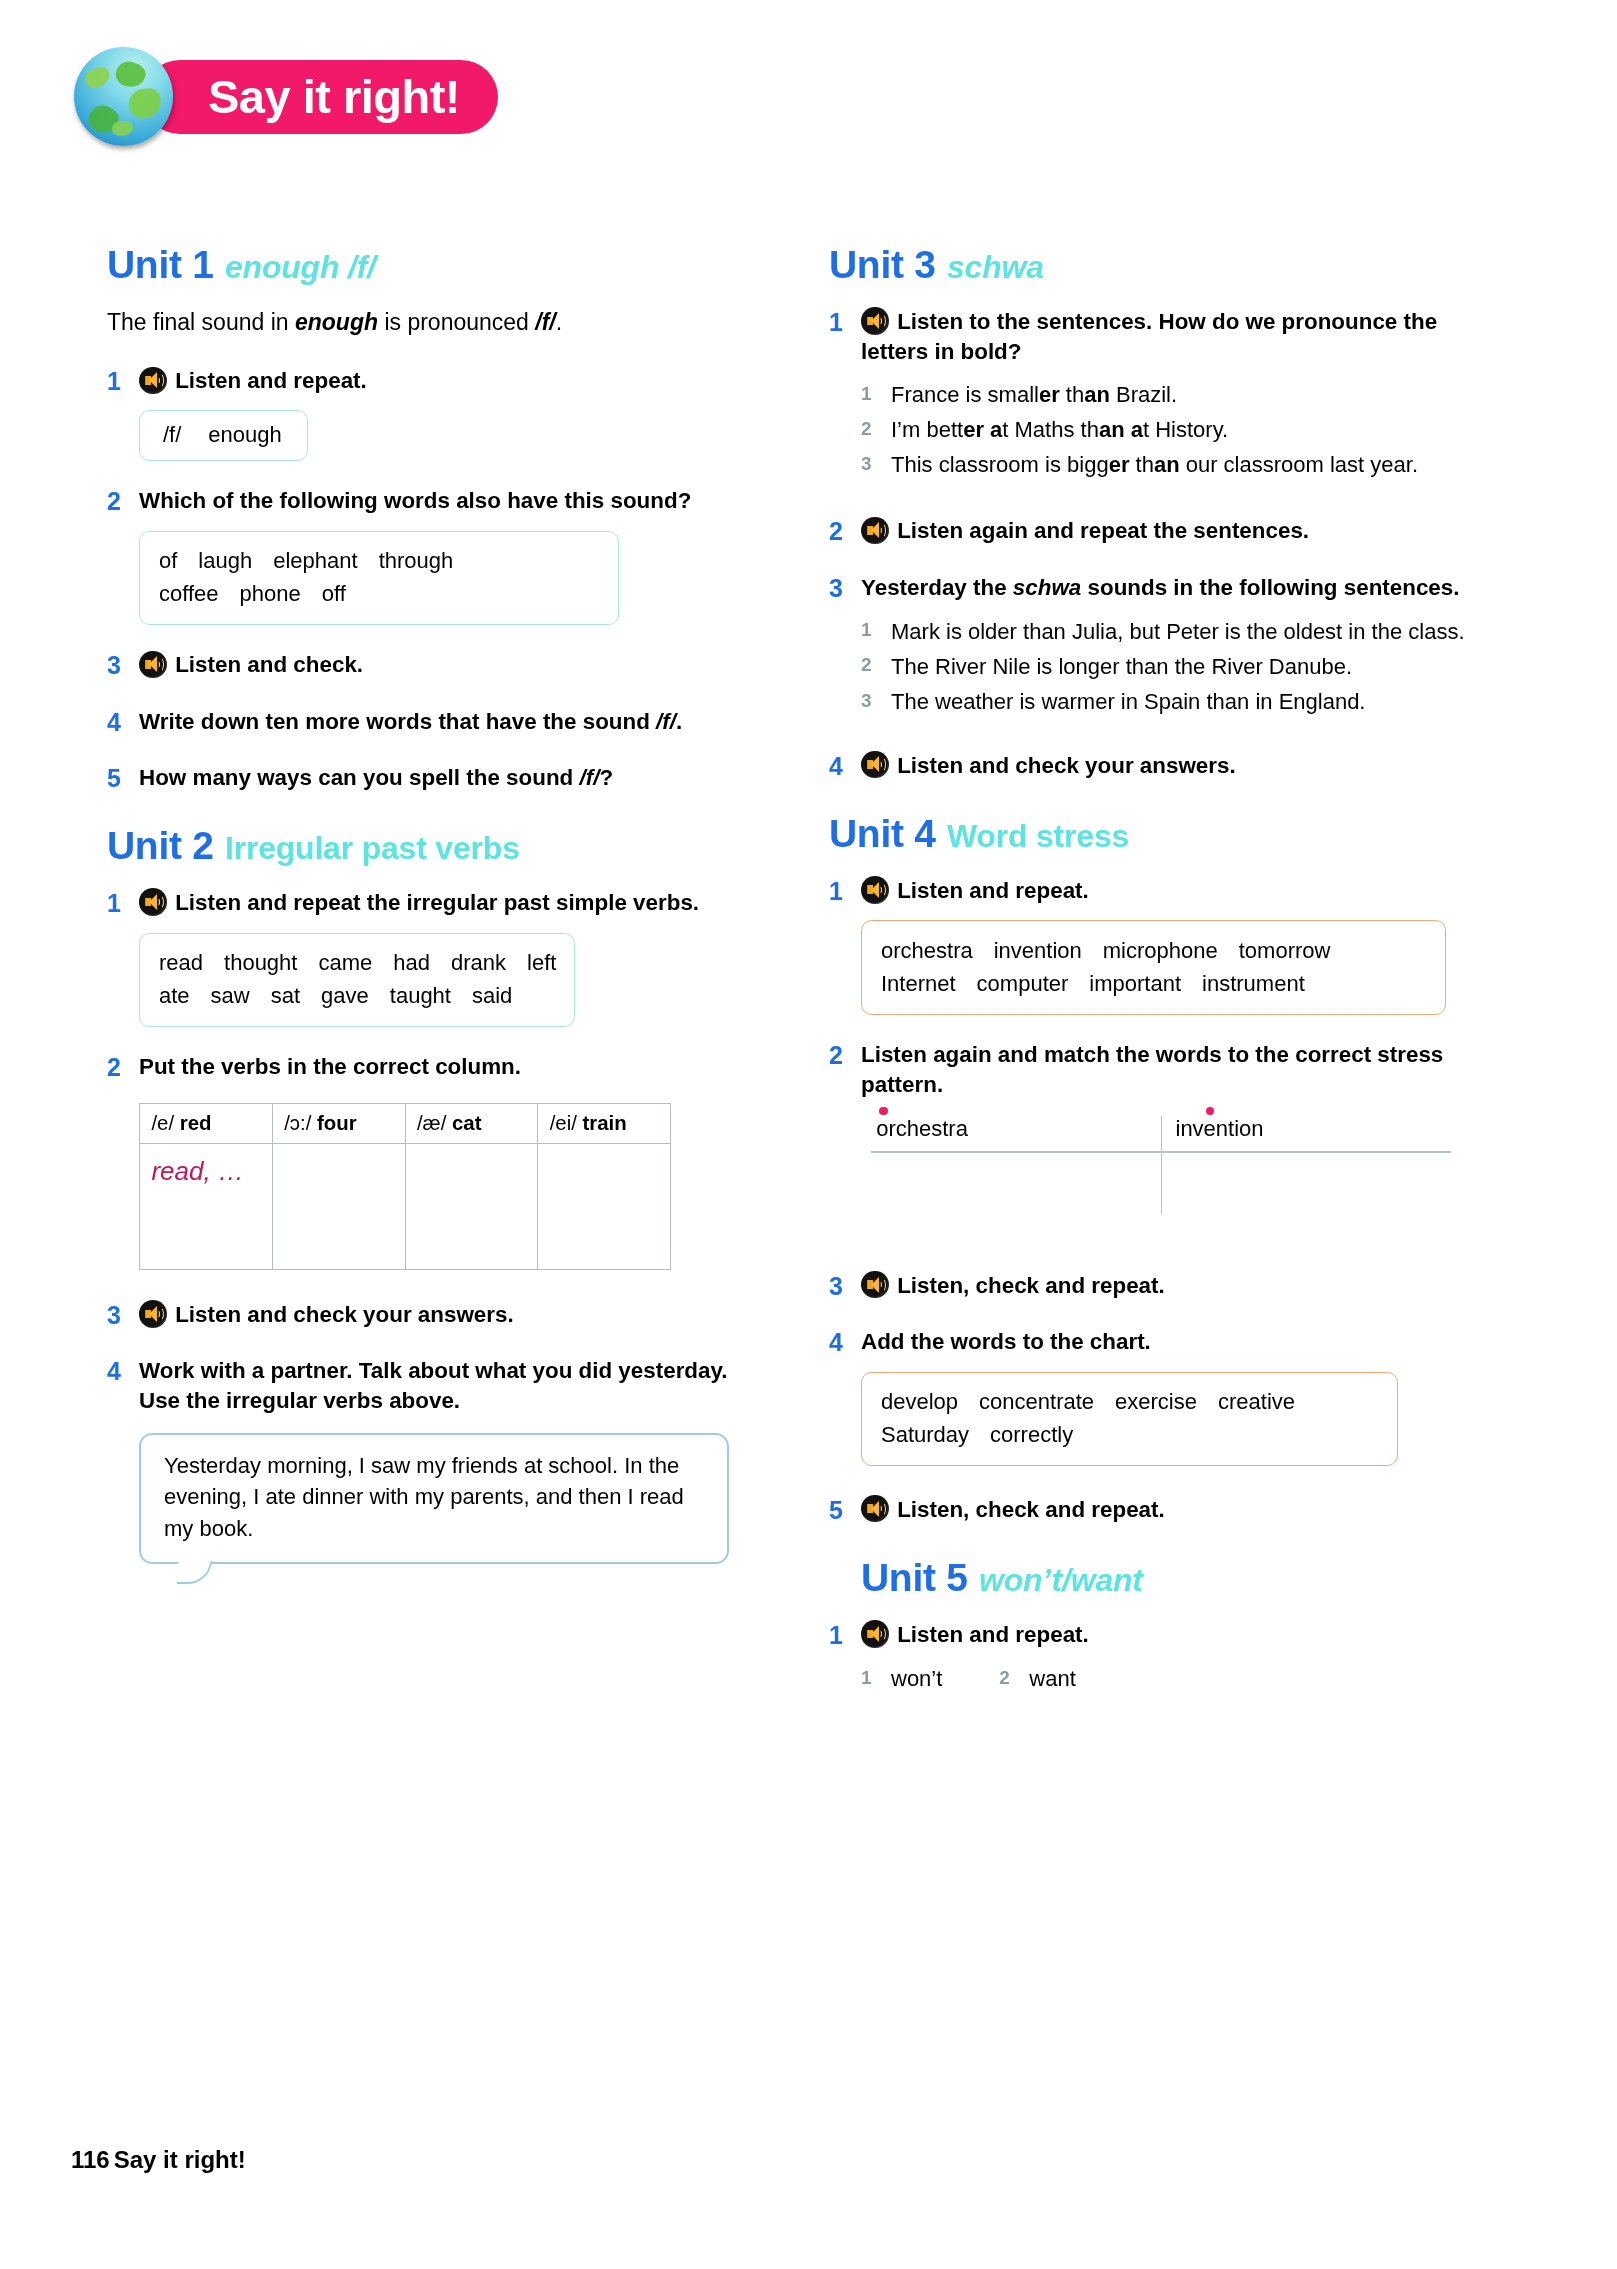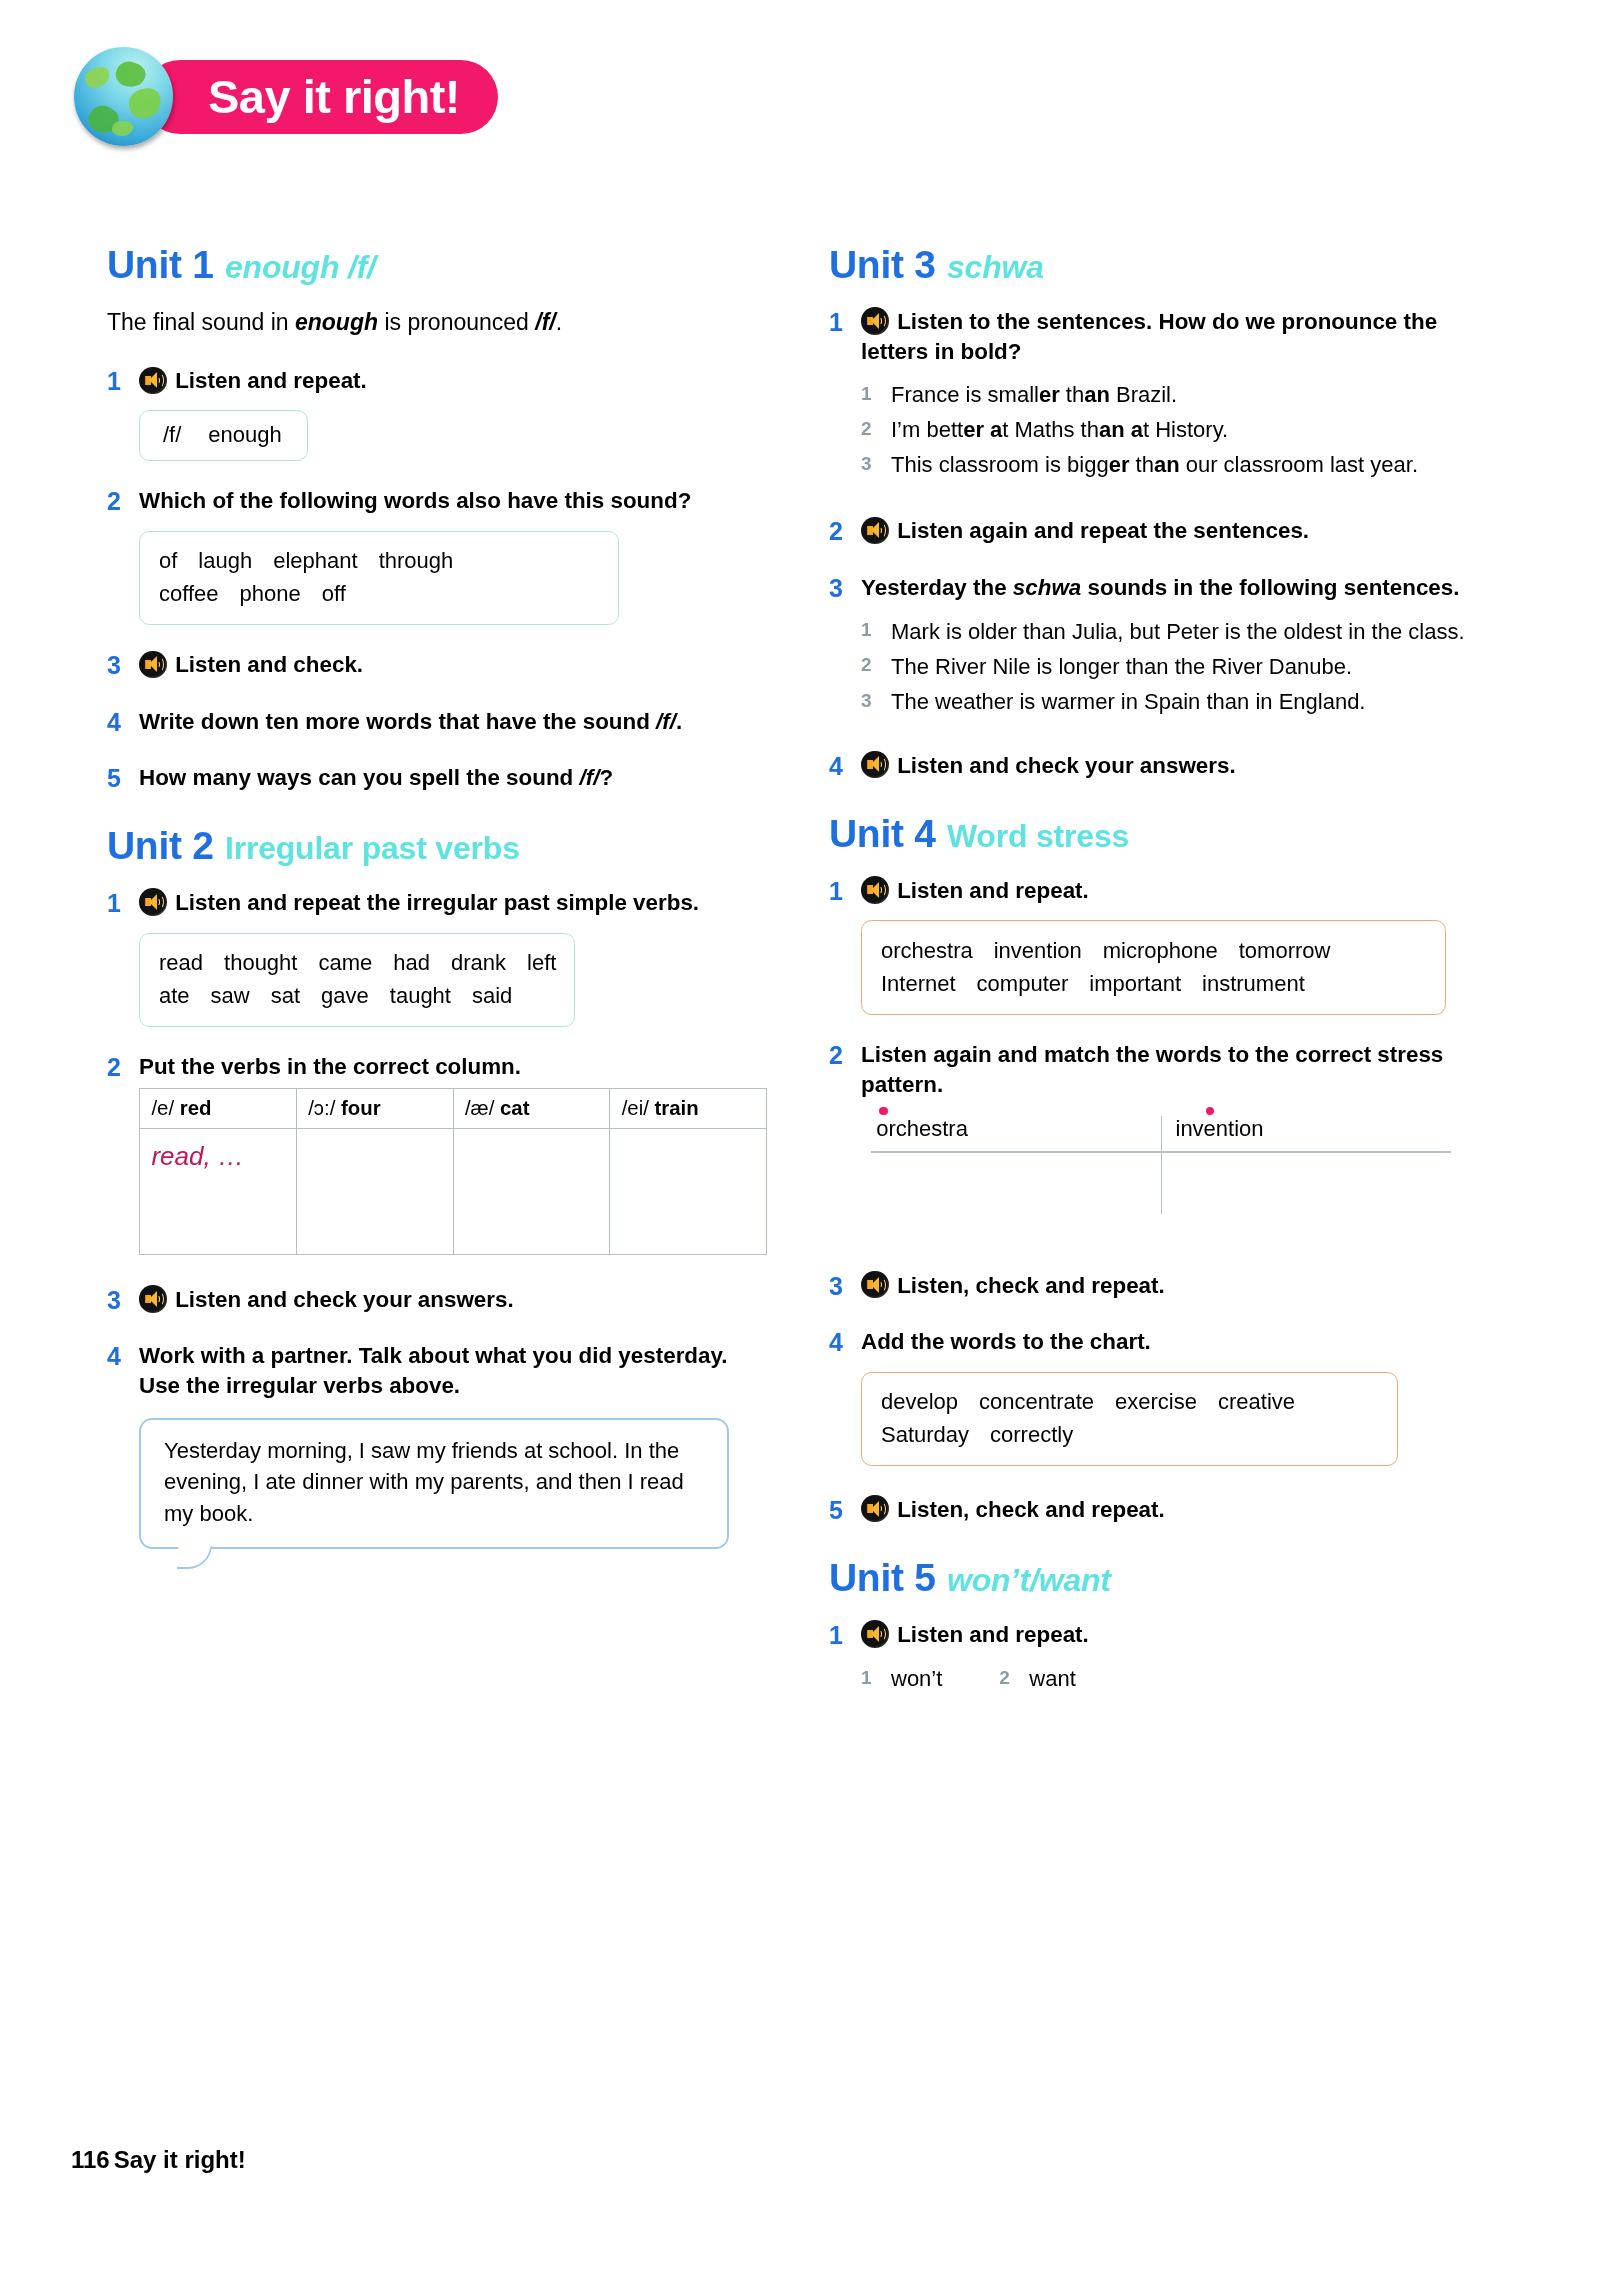--- a/index.html
+++ b/index.html
@@ -216,22 +216,22 @@
   }
   .sublist .st { flex: 1 1 auto; }
   .sublist .st b { font-weight: bold; }
 
   .sublist.inline { display: flex; gap: 0; }
   .sublist.inline li { margin-right: 57px; }
 
   
   .verb-table {
     border-collapse: collapse;
-    margin-top: 6px;
-    width: 628px;
+    margin-top: 21px;
+    width: 532px;
     table-layout: fixed;
   }
   .verb-table th, .verb-table td {
     border: 1.4px solid #b4bec4;
     text-align: left;
     vertical-align: top;
   }
   .verb-table th {
     padding: 7.6px 9.5px 8.6px 11.4px;
     font-size: 20.4px;
@@ -638,21 +638,21 @@
     <div class="ex-body">
       <p class="ex-instr">
         <span class="audio-icon"><span class="waves">
               <span></span>
               <span></span>
             </span></span><span>Listen, check and repeat.</span>
       </p>
     </div>
   </div>
 
-  <h2 class="unit-heading" style="margin-top:32px;">
+  <h2 class="unit-heading" style="margin-top:32px;margin-left:32px;">
     <span class="unit-num">Unit 5</span><span class="unit-sub italic">won’t/want</span>
   </h2>
 
   <div class="ex">
     <div class="ex-num">1</div>
     <div class="ex-body">
       <p class="ex-instr">
         <span class="audio-icon"><span class="waves">
               <span></span>
               <span></span>

